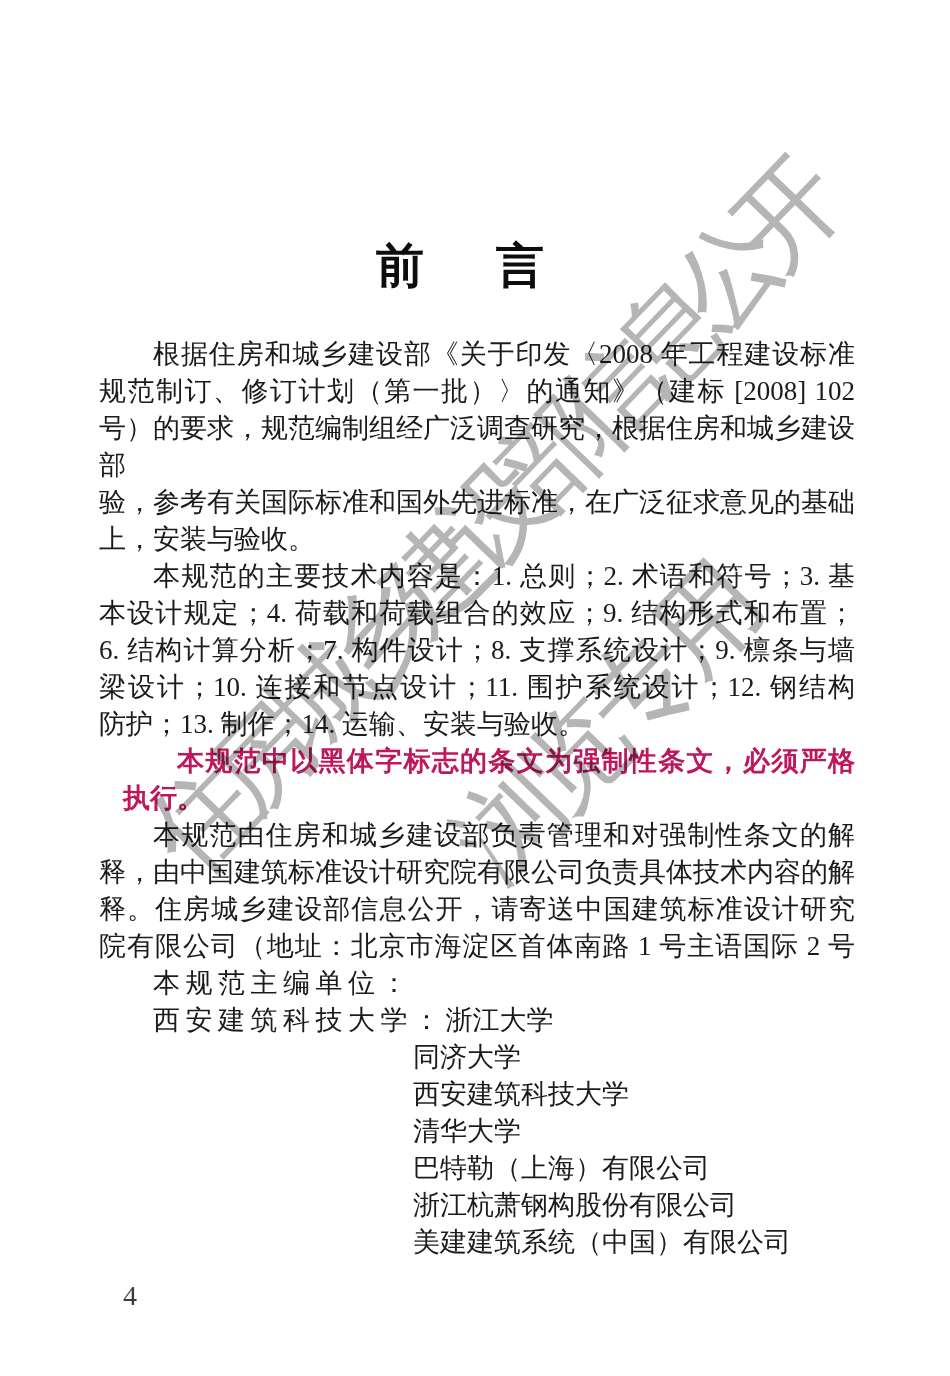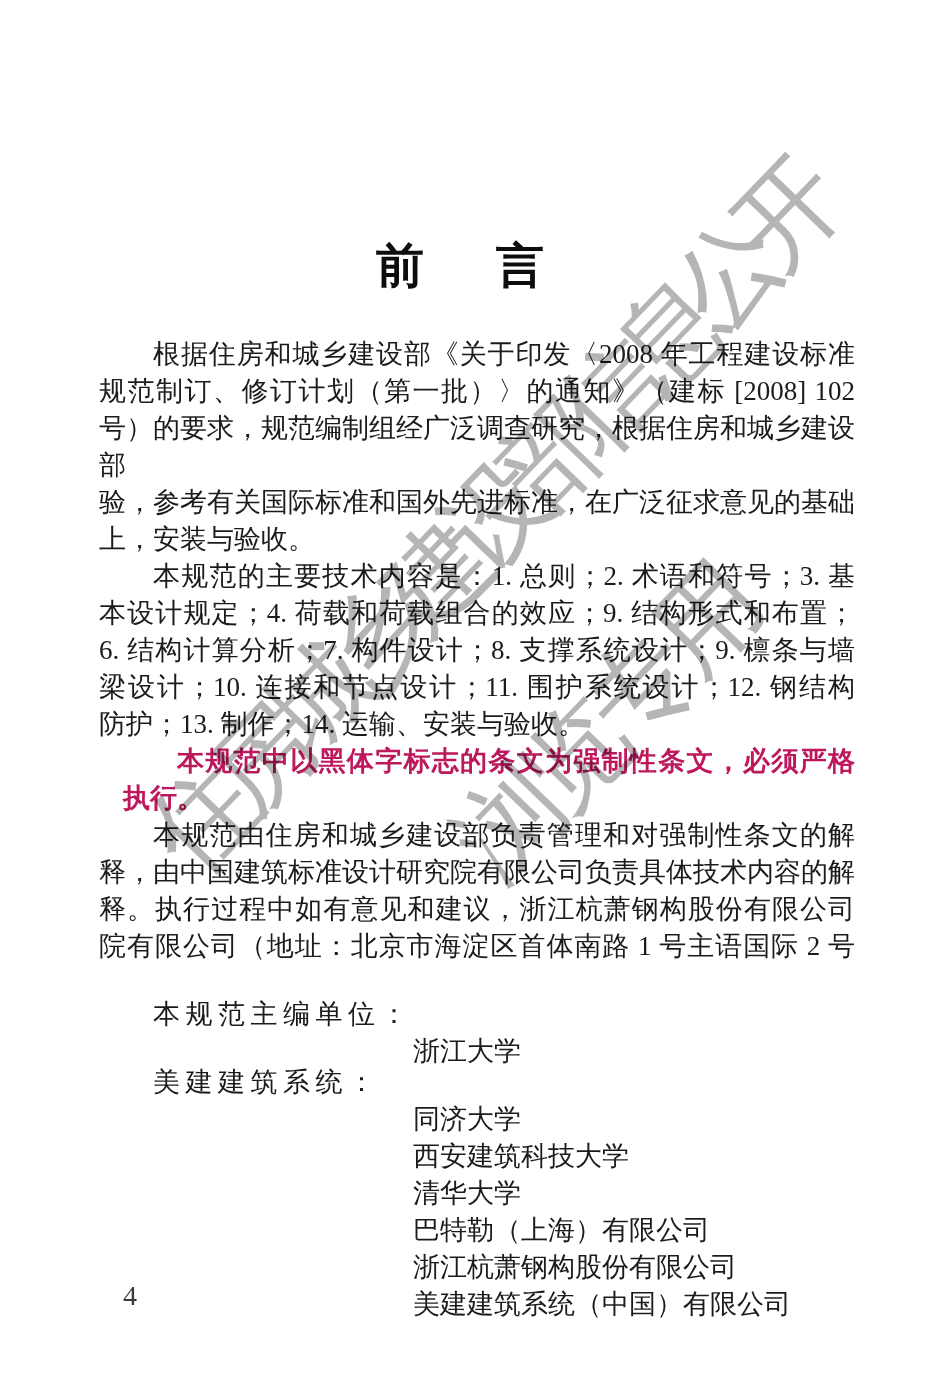--- a/index.html
+++ b/index.html
@@ -85,21 +85,20 @@
   
   .editor-row {
     display: flex;
     padding-left: 54px;
     line-height: 37px;
   }
   .editor-label {
     flex: 0 0 260px;
     letter-spacing: 5.5px;
     white-space: nowrap;
-    margin-top: 31px;
   }
   .editor-value { white-space: nowrap; }
   .org-list { padding-left: 314px; }
   .org-item { line-height: 37px; white-space: nowrap; }
 
   
   .page-number {
     position: absolute;
     left: 123px;
     top: 1280px;
@@ -142,30 +141,30 @@
     </div>
 
     <div class="para bold-clause">
       <div class="line first">本规范中以黑体字标志的条文为强制性条文，必须严格</div>
       <div class="line last">执行。</div>
     </div>
 
     <div class="para">
       <div class="line first">本规范由住房和城乡建设部负责管理和对强制性条文的解</div>
       <div class="line">释，由中国建筑标准设计研究院有限公司负责具体技术内容的解</div>
-      <div class="line">释。执行过程中如有意见和建议，浙江杭萧钢构股份有限公司</div>
+      <div class="line">释。住房城乡建设部信息公开，请寄送中国建筑标准设计研究</div>
       <div class="line">院有限公司（地址：北京市海淀区首体南路 1 号主语国际 2 号</div>
     </div>
 
     <div class="editor-row">
       <span class="editor-label">本规范主编单位：</span>
     </div>
 
     <div class="editor-row">
-      <span class="editor-label">美建建筑系统：</span>
+      <span class="editor-label">西安建筑科技大学：</span>
       <span class="editor-value">浙江大学</span>
     </div>
 
     <div class="org-list">
       <div class="org-item">同济大学</div>
       <div class="org-item">西安建筑科技大学</div>
       <div class="org-item">清华大学</div>
       <div class="org-item">巴特勒（上海）有限公司</div>
       <div class="org-item">浙江杭萧钢构股份有限公司</div>
       <div class="org-item">美建建筑系统（中国）有限公司</div>

